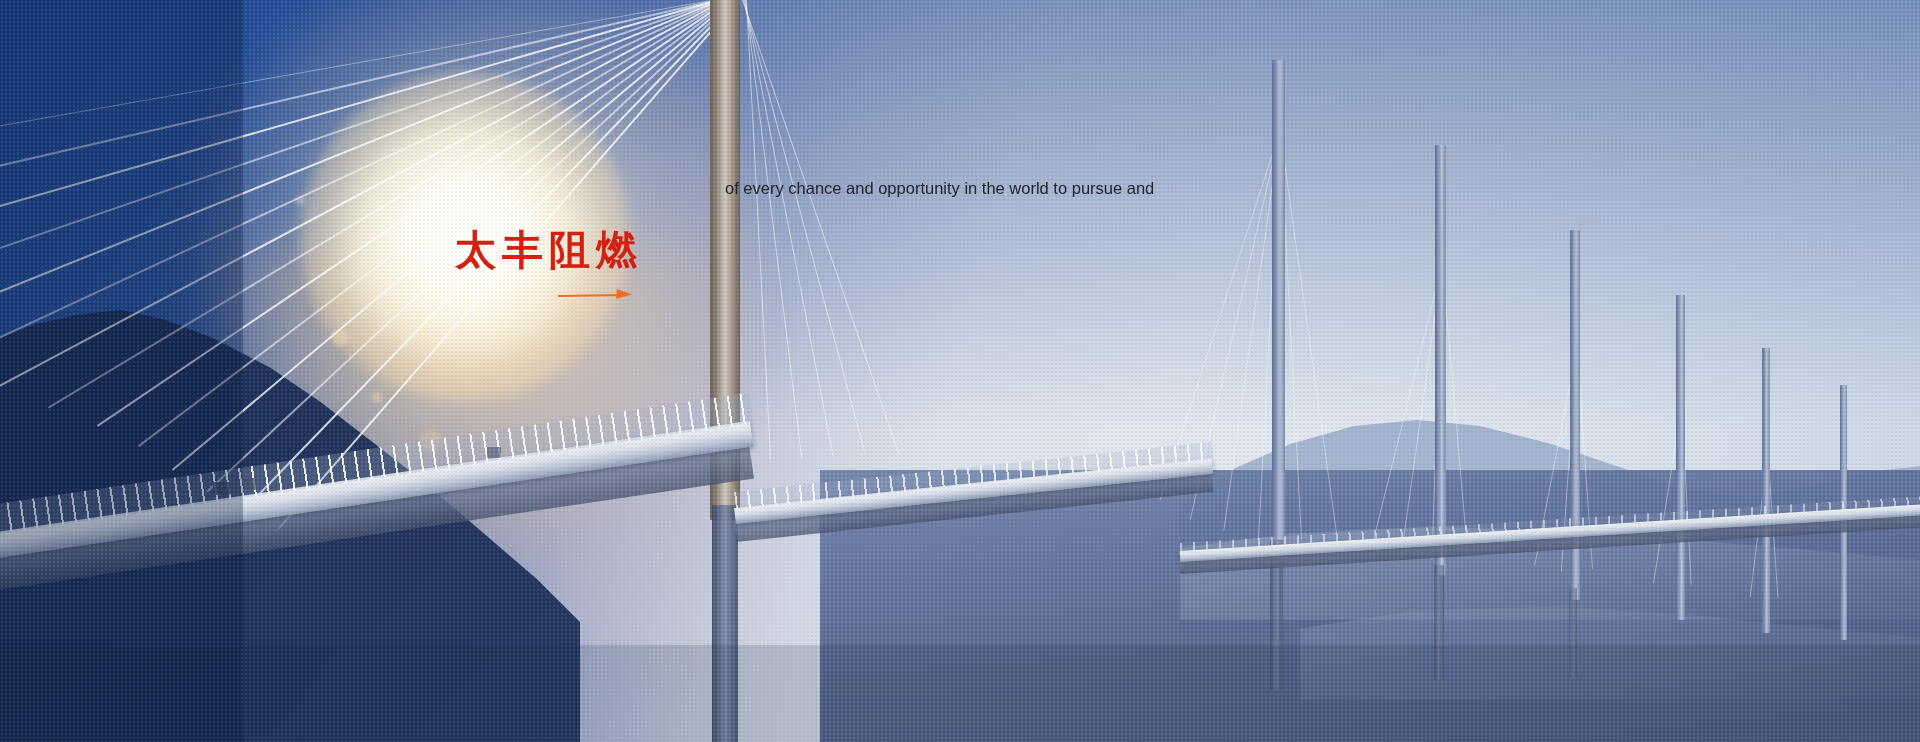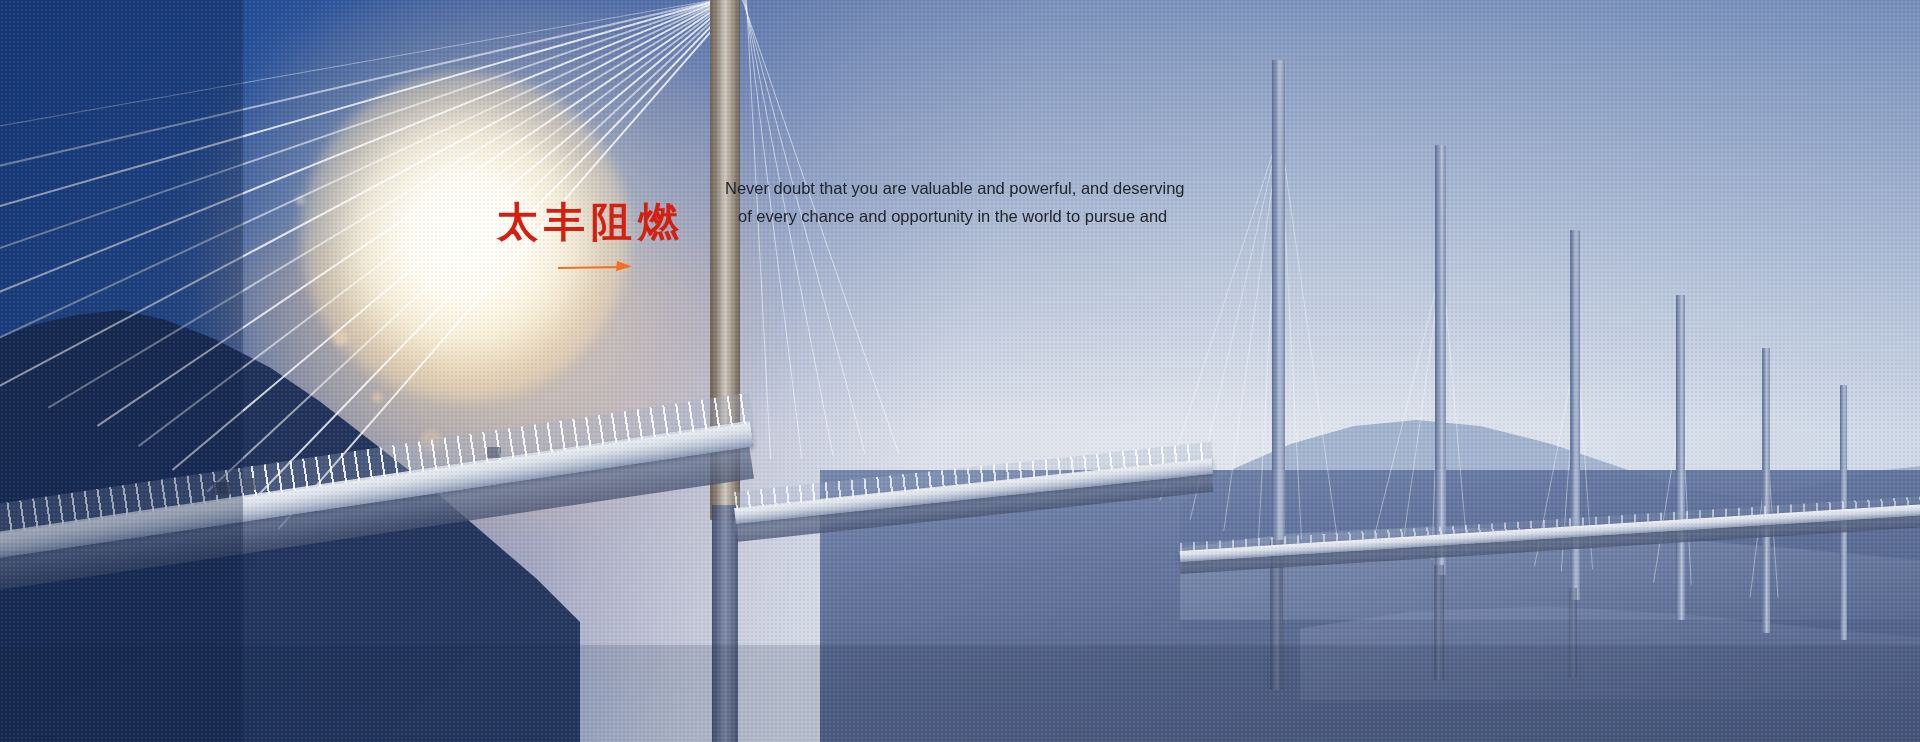--- a/index.html
+++ b/index.html
@@ -168,21 +168,21 @@
     position:absolute; inset:0;
     background-image:
       radial-gradient(rgba(255,255,255,.07) 1px, transparent 1px),
       radial-gradient(rgba(0,0,0,.05) 1px, transparent 1px);
     background-size:4px 4px, 4px 4px;
     background-position:0 0, 2px 2px;
     pointer-events:none;
   }
 
   
-  .logo-block { position:absolute; left:455px; top:200px; width:230px;text-align:right; }
+  .logo-block { position:absolute; left:455px; top:228px; width:230px; }
   .logo-text {
     font-family:"DejaVu Sans","Liberation Sans", sans-serif;
     font-weight:bold;
     font-size:41px;
     letter-spacing:6px;
     color:#d32011;
     line-height:1.1;
     white-space:nowrap;
   }
   .logo-arrow { position:absolute; left:103px; top:60px; width:75px; height:14px; }
@@ -317,18 +317,17 @@
   <div class="logo-block">
     <div class="logo-text">太丰阻燃</div>
     <svg class="logo-arrow" viewBox="0 0 75 14">
       <line x1="0" y1="8" x2="66" y2="7" stroke="#f26f21" stroke-width="2"></line>
       <polygon points="59,1 74,6.5 58,11" fill="#f26f21"></polygon>
     </svg>
   </div>
 
   <div class="copy">
     <div class="subcopy">
-      <div>Never doubt that you are valuable and powerful, and deserving</div>
       <div>of every chance and opportunity in the world to pursue and</div>
     </div>
   </div>
 
 </div>
 
 </body></html>

